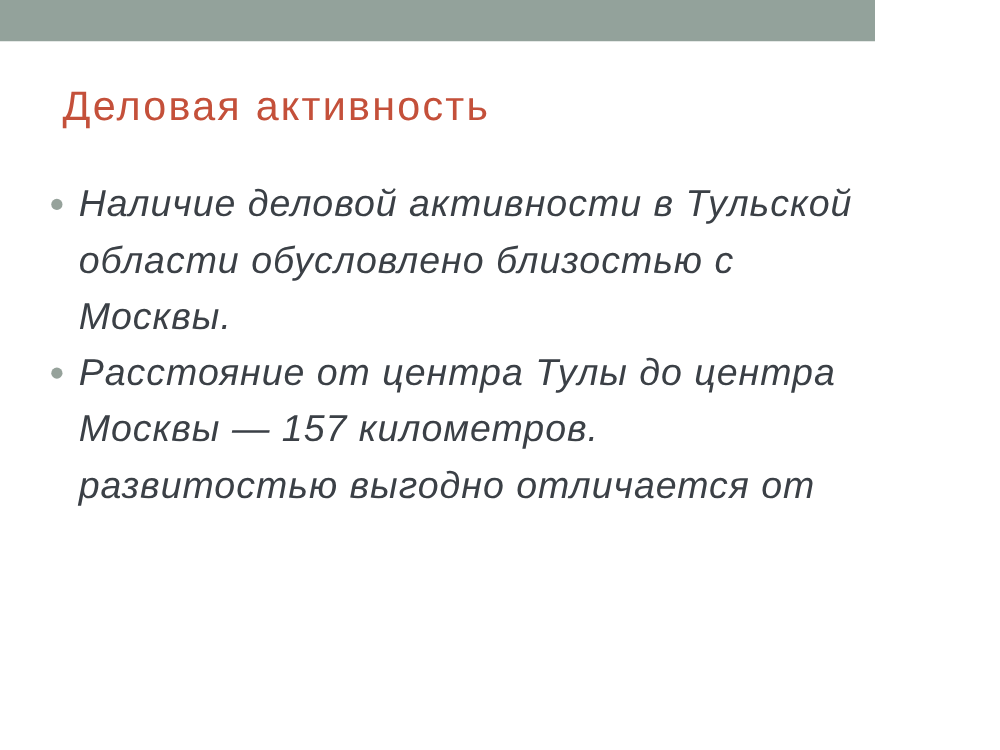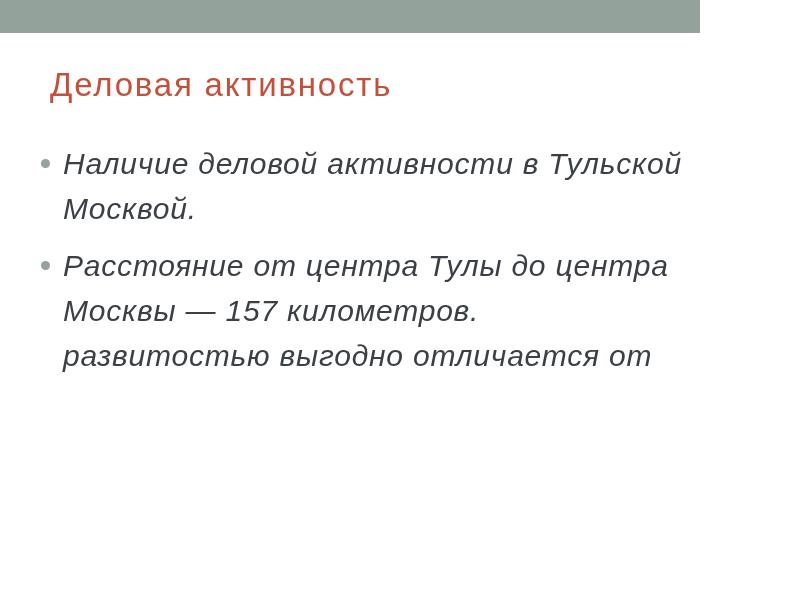--- a/index.html
+++ b/index.html
@@ -42,21 +42,21 @@
     margin: 0;
     padding: 0;
     list-style: none;
   }
   .bullet {
     position: relative;
     padding-left: 23px;
     margin: 0;
   }
   .bullet + .bullet {
-    margin-top: 12px;
+    margin-top: 0;
   }
   .dot {
     position: absolute;
     left: 1px;
     top: 18px;
     width: 9px;
     height: 9px;
     border-radius: 50%;
     background: #96A29B;
   }
@@ -81,21 +81,22 @@
   <div class="top-bar" style="background-color: rgb(147, 162, 155);"></div>
 
   <h1 class="title" style="color: rgb(196, 80, 58);">Деловая активность</h1>
 
   <ul class="content">
 
     <li class="bullet">
       <span class="dot" style="background-color: rgb(150, 162, 155);"></span>
       <span class="lines" style="color: rgb(59, 64, 70);">
         <span class="line">Наличие деловой активности в Тульской</span>
-        <span class="line">Москвой.</span>
+        <span class="line">области обусловлено близостью с</span>
+        <span class="line">Москвы.</span>
       </span>
     </li>
 
     <li class="bullet">
       <span class="dot" style="background-color: rgb(150, 162, 155);"></span>
       <span class="lines" style="color: rgb(59, 64, 70);">
         <span class="line">Расстояние от центра Тулы до центра</span>
         <span class="line">Москвы — 157 километров.</span>
         <span class="line">развитостью выгодно отличается от</span>
       </span>

